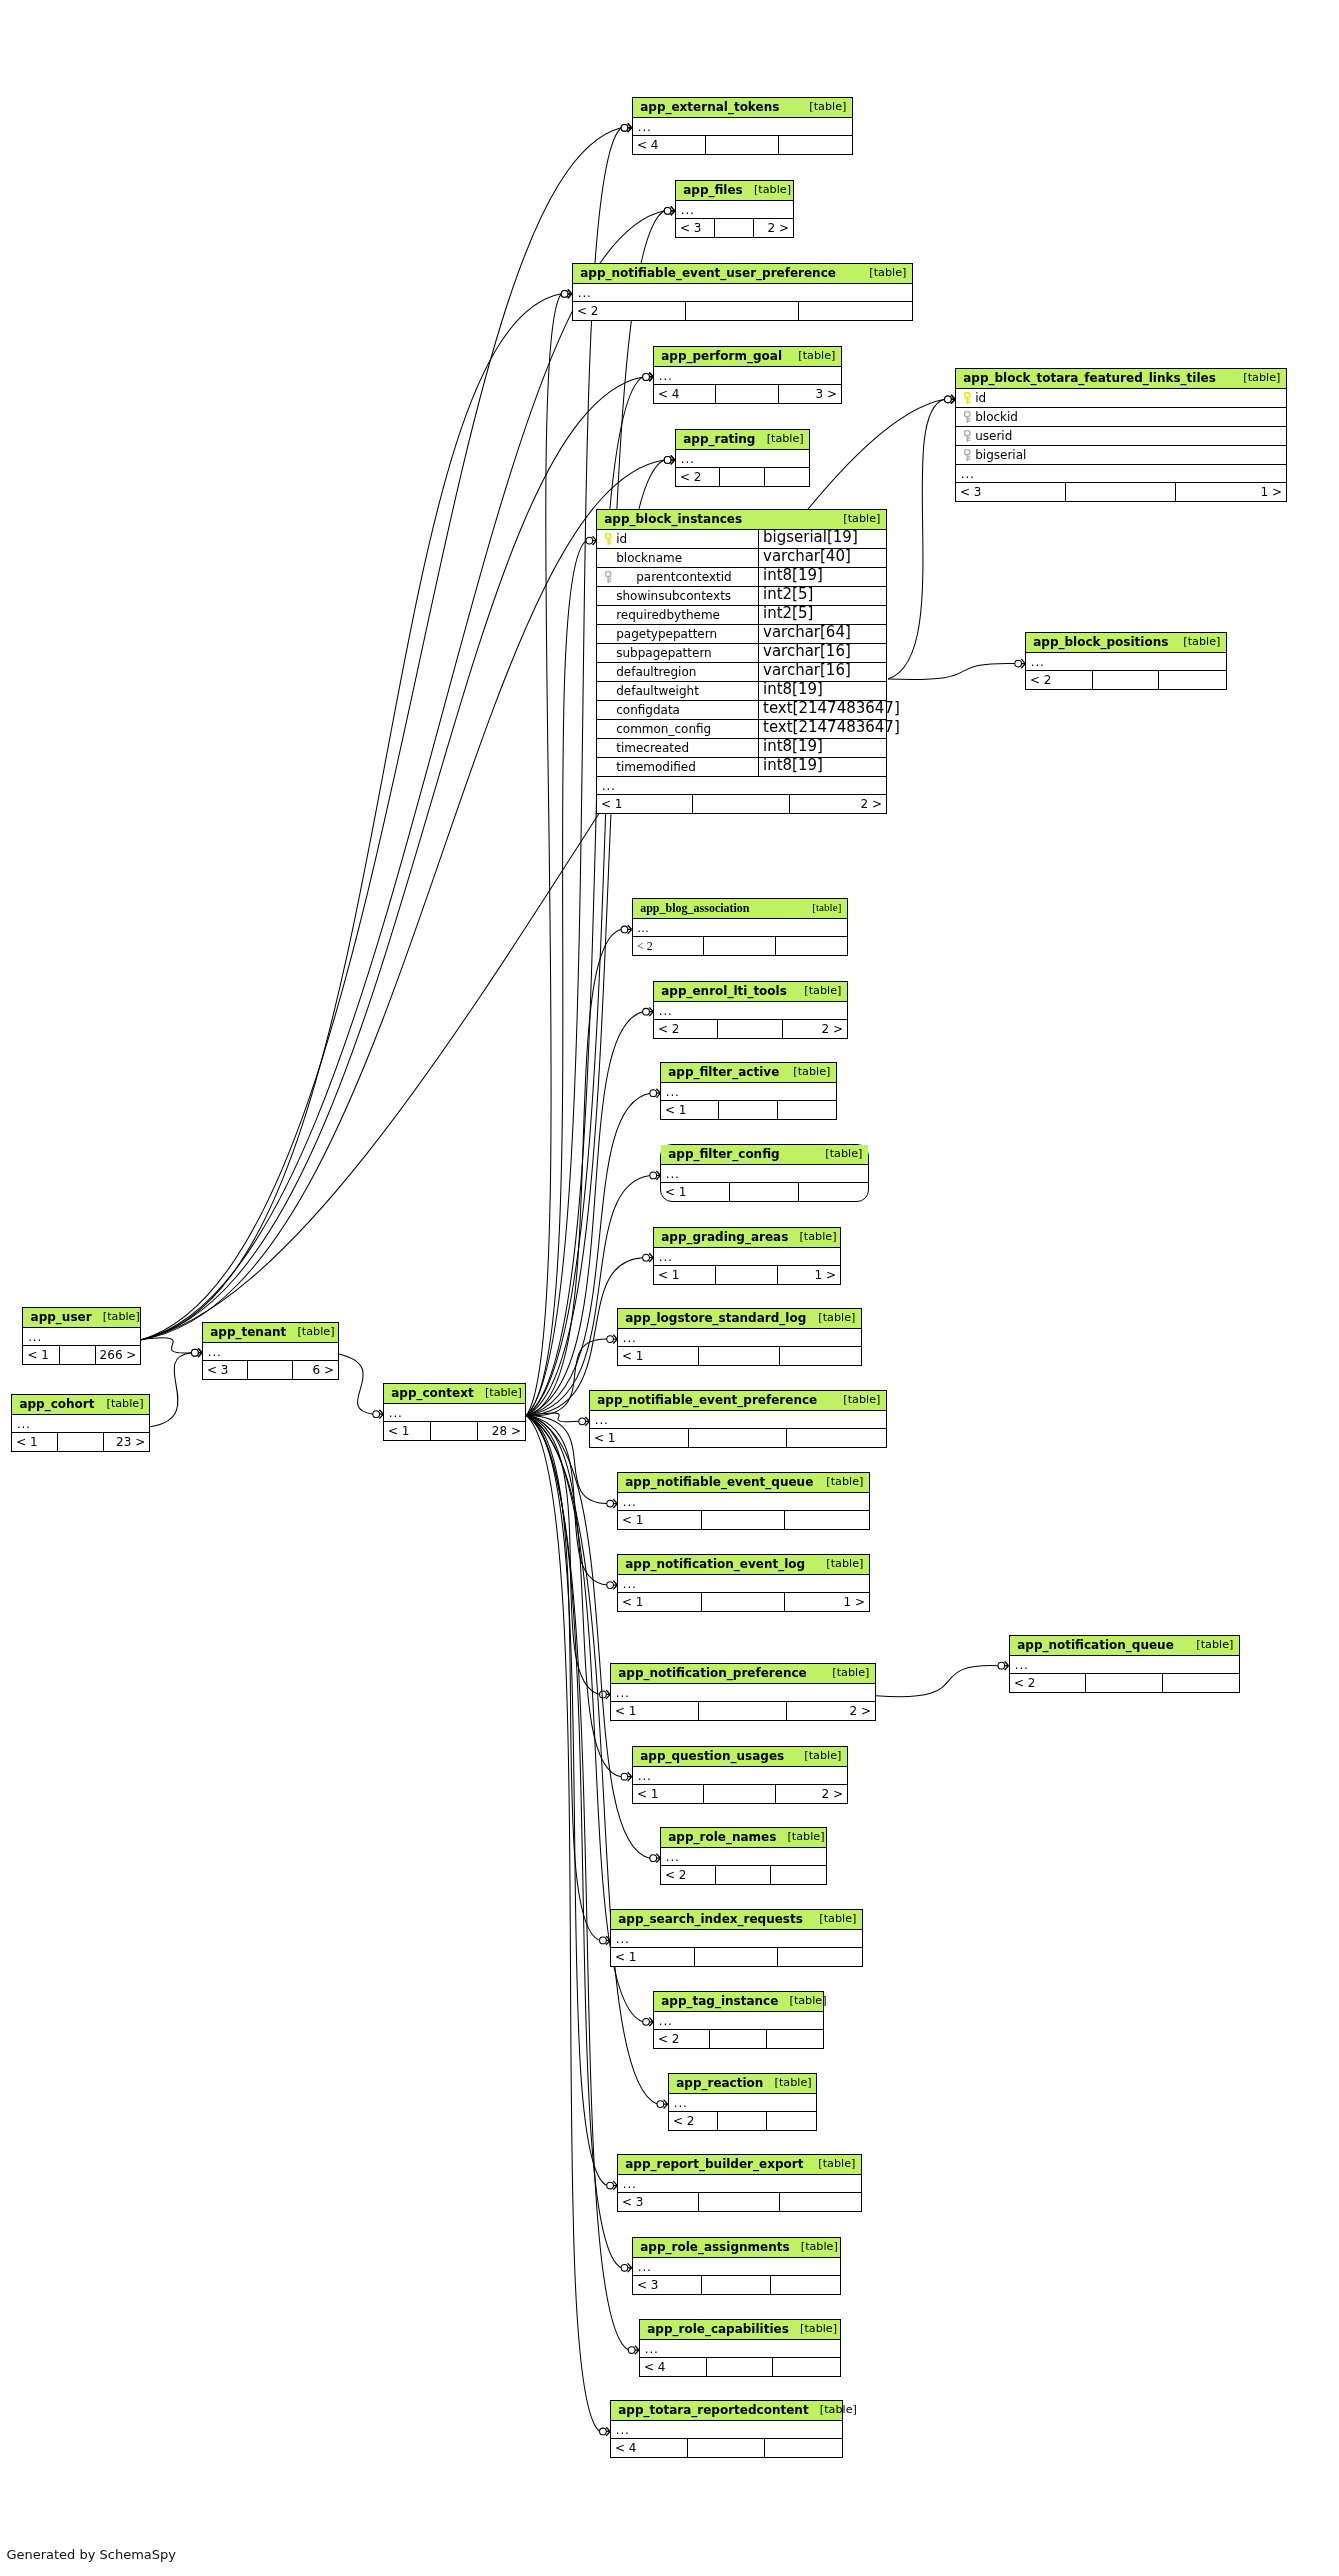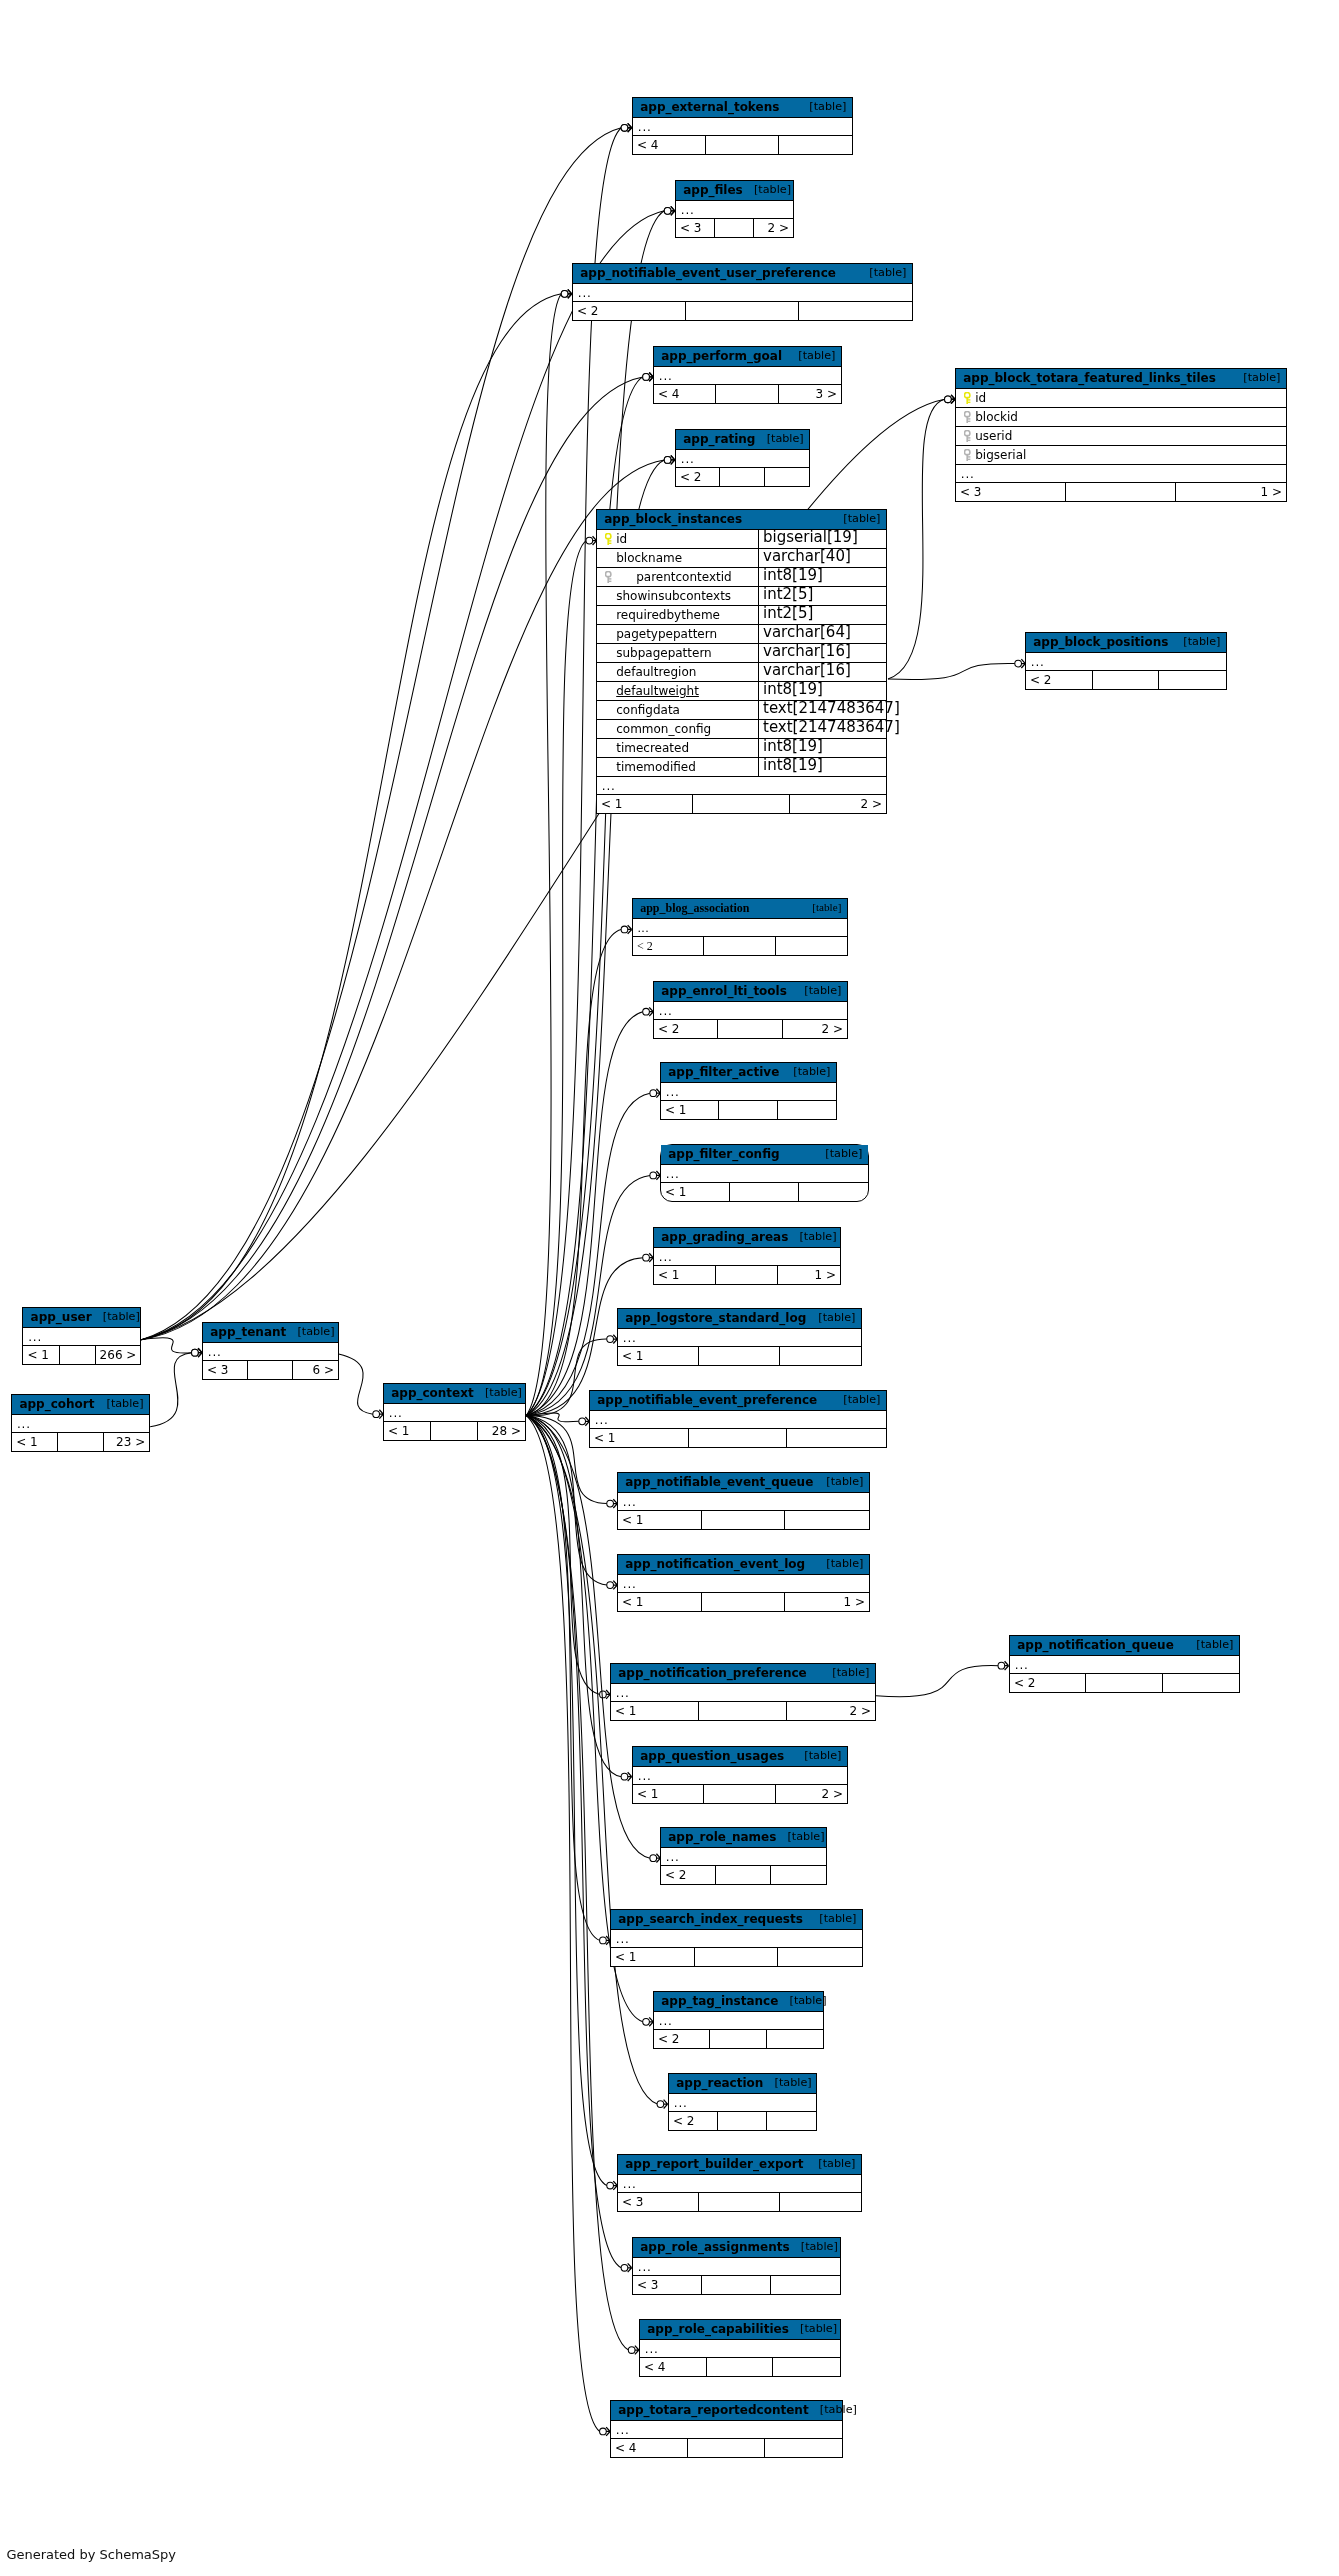--- a/index.html
+++ b/index.html
@@ -30,21 +30,21 @@
     border: 1.6px solid #000000;
     background: #ffffff;
     box-sizing: border-box;
     font-size: 12px;
     line-height: 1;
   }
   .tbl-title {
     display: flex;
     align-items: center;
     justify-content: space-between;
-    background: #0369a1;
+    background: #bef264;
     border-bottom: 1.2px solid #000000;
     padding: 3.2px 5.6px 4px 7.2px;
     box-sizing: border-box;
     height: 20px;
   }
   .tbl-name {
     font-weight: bold;
     font-size: 12px;
     color: #000000;
     white-space: nowrap;
@@ -472,21 +472,21 @@
         <div class="col-row">
           <div class="col-name" style="flex:0 0 162px;">
             <span class="keyslot"></span>
             <span>defaultregion</span>
           </div>
           <div class="col-type">
             <span>varchar[16]</span>
           </div>
         </div>
         <div class="col-row">
-          <div class="col-name" style="flex:0 0 162px;text-decoration:underline;">
+          <div class="col-name" style="flex:0 0 162px;">
             <span class="keyslot"></span>
             <span>defaultweight</span>
           </div>
           <div class="col-type">
             <span>int8[19]</span>
           </div>
         </div>
         <div class="col-row">
           <div class="col-name" style="flex:0 0 162px;">
             <span class="keyslot"></span>

